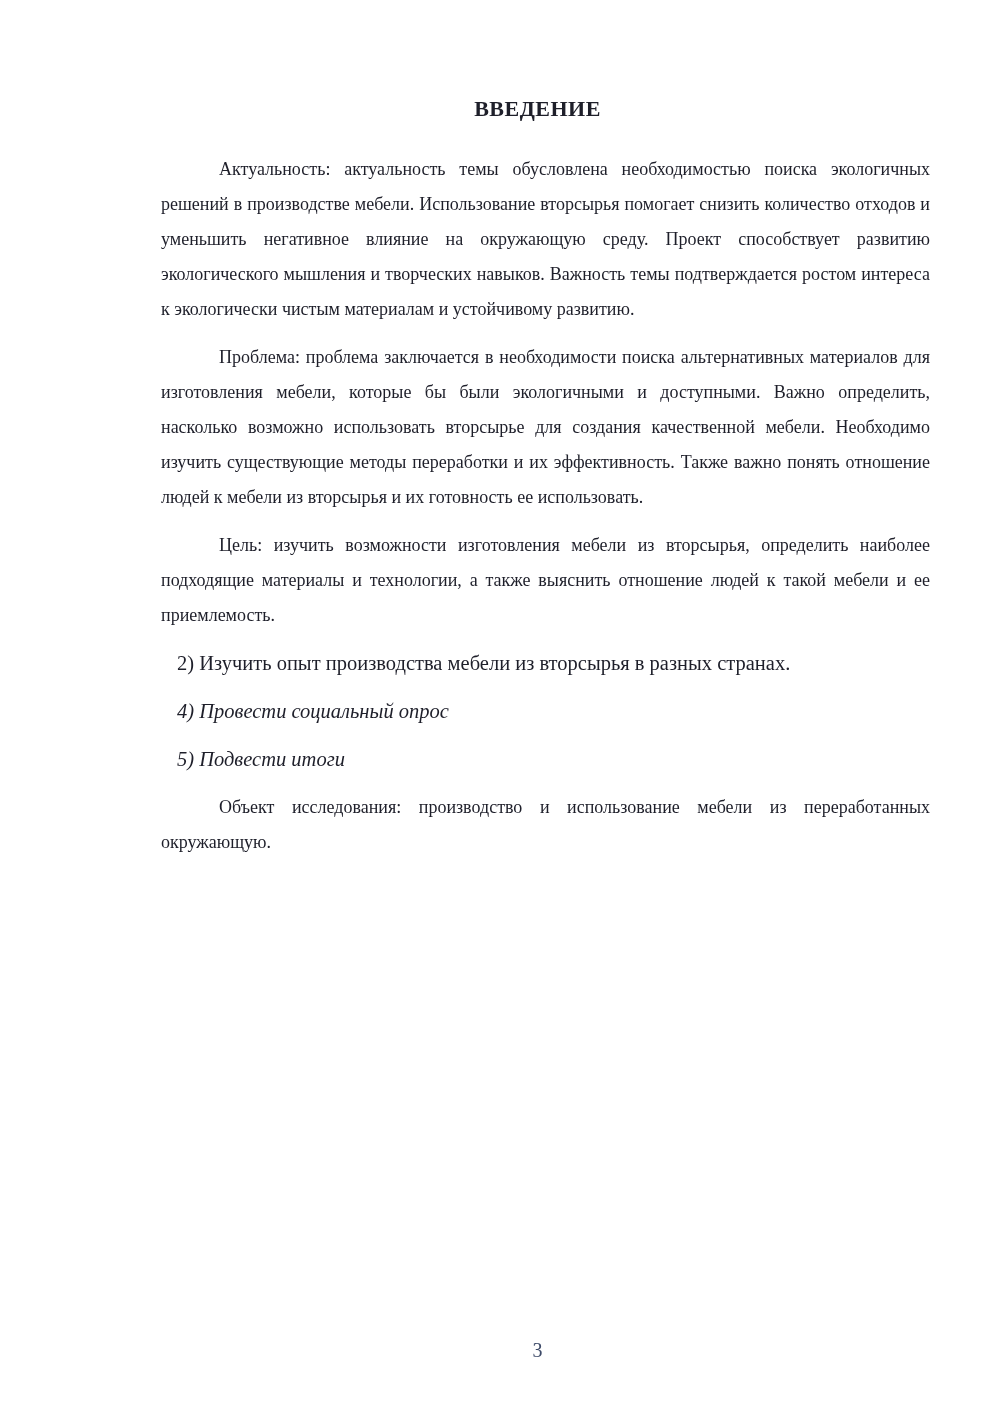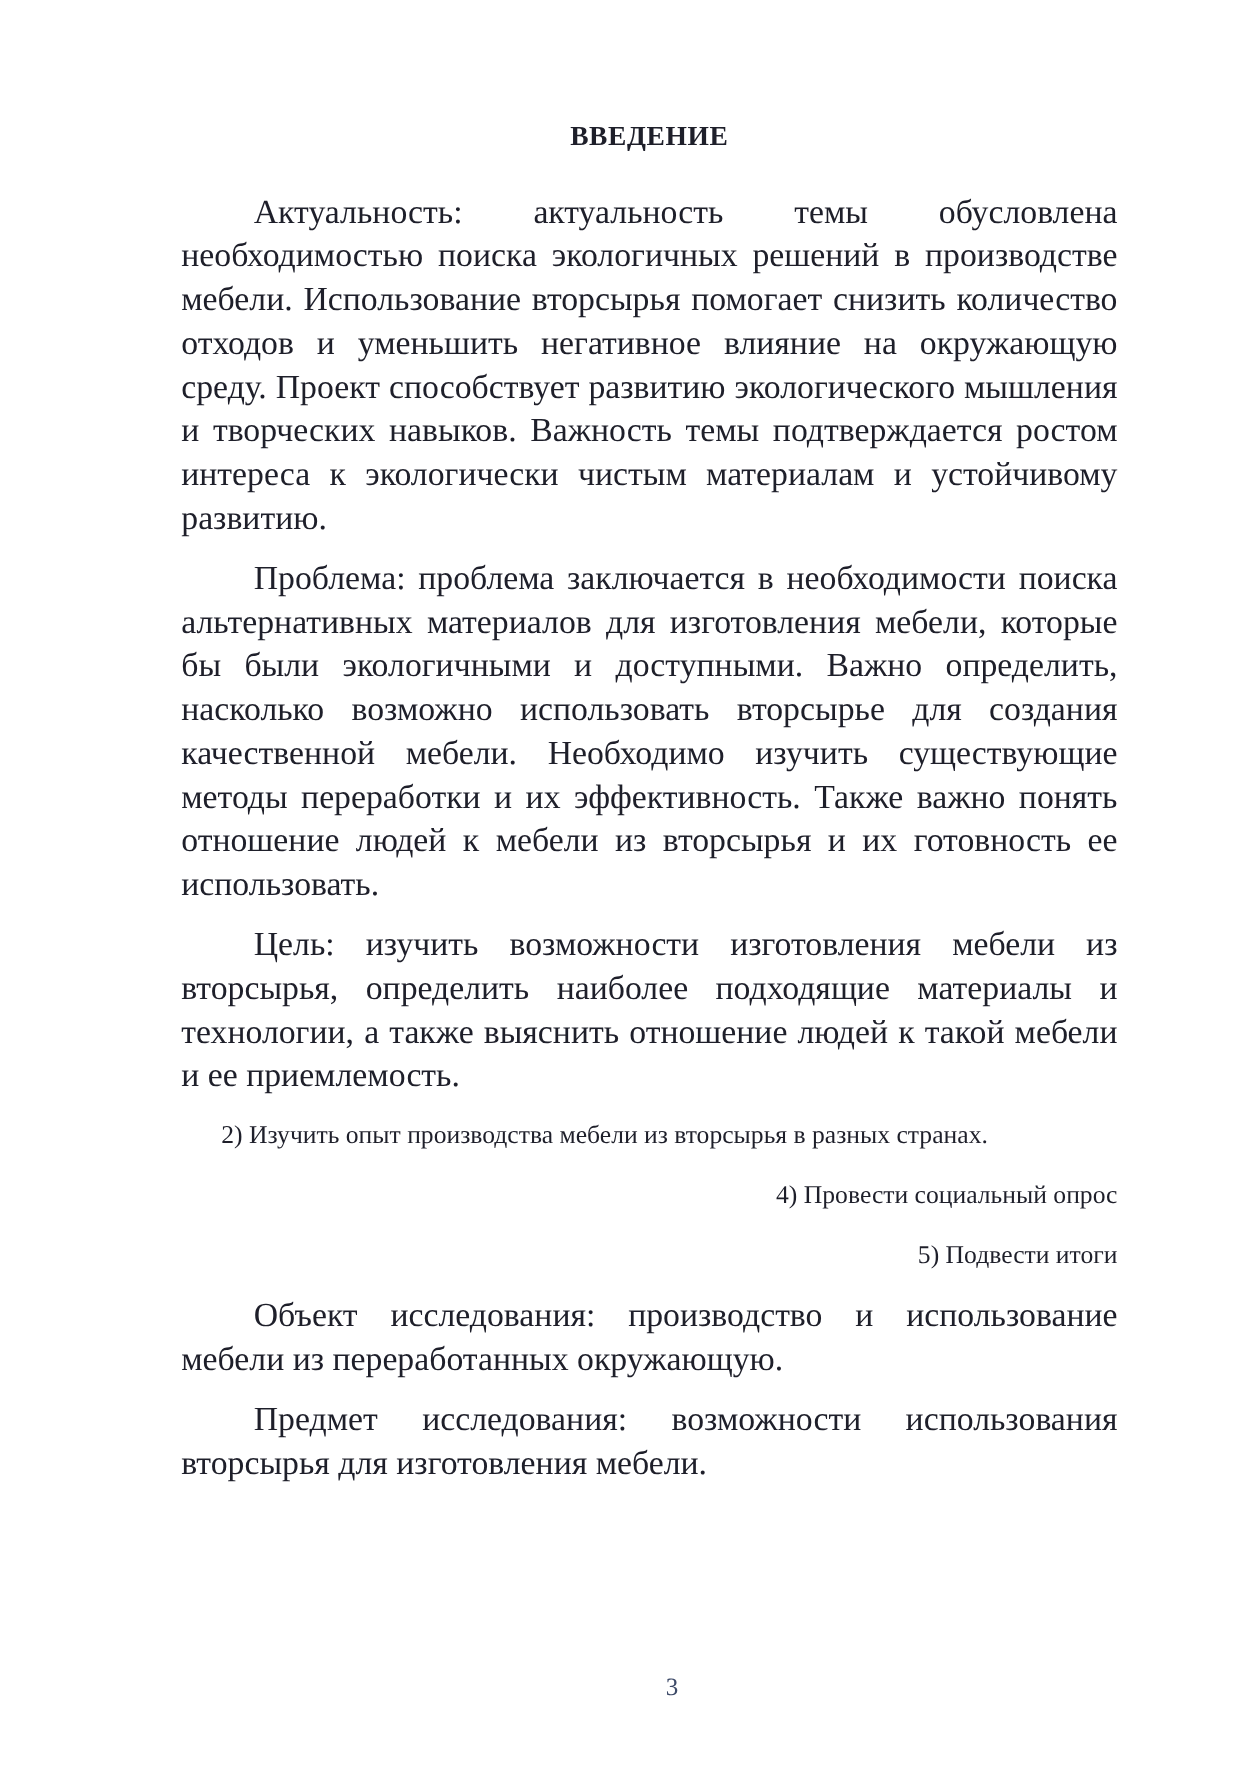--- a/index.html
+++ b/index.html
@@ -14,48 +14,49 @@
     font-family: "Liberation Serif", "DejaVu Serif", serif;
     color: #1e1f2a;
   }
   .page {
     position: absolute;
     top: 0;
     left: 0;
     width: 1000px;
     height: 1414px;
     box-sizing: border-box;
-    padding: 96px 106px 0 145px;
+    padding: 96px 70px 0 145px;
   }
   .doc-title {
     font-size: 22px;
     font-weight: bold;
     text-align: center;
     margin: 0 0 30px 0;
     letter-spacing: 0.5px;
   }
   .para {
-    font-size: 27px;
+    font-size: 18px;
     line-height: 35px;
     text-align: justify;
     text-indent: 58px;
-    margin: 0 0 13px 0;
+    margin: 0 0 13px 16px;
   }
   .para.no-justify {
     text-align: left;
   }
   .task {
     font-size: 20.5px;
     line-height: 35px;
     text-align: justify;
     text-indent: 32px;
     margin: 0 0 13px 0;
   }
   .task.short {
-    text-align: right;
+    text-align: left;
+    font-style: italic;
   }
   .page-number {
     position: absolute;
     left: 145px;
     right: 70px;
     bottom: 52px;
     text-align: center;
     font-size: 20px;
     color: #3d4a68;
   }
@@ -77,17 +78,16 @@
 
 
   <p class="task">2) Изучить опыт производства мебели из вторсырья в разных странах.</p>
 
   <p class="task short">4) Провести социальный опрос</p>
 
   <p class="task short">5) Подвести итоги</p>
 
   <p class="para">Объект исследования: производство и использование мебели из переработанных окружающую.</p>
 
-  <p class="para">Предмет исследования: возможности использования вторсырья для изготовления мебели.</p>
 
   <div class="page-number">3</div>
 
 </div>
 
 </body></html>

